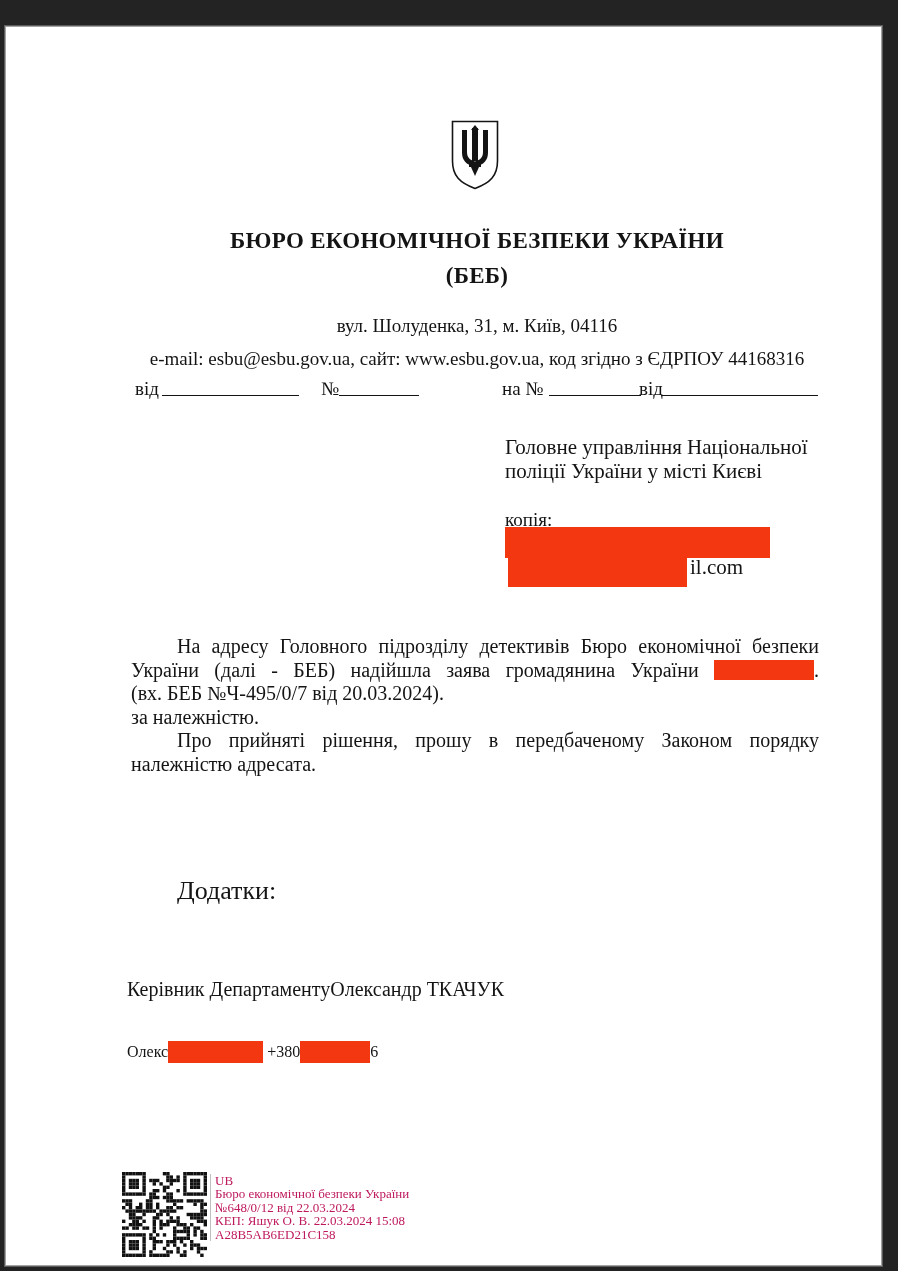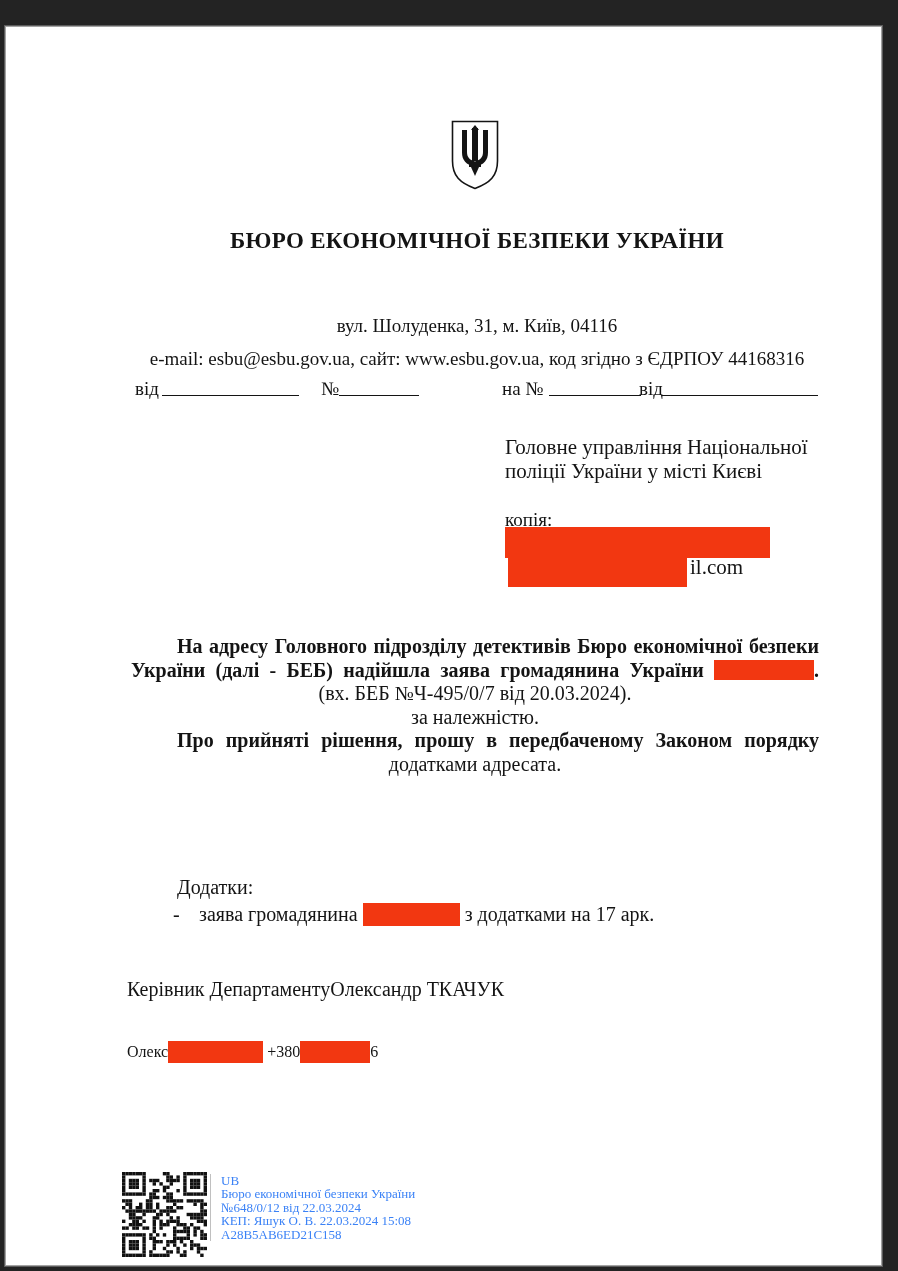--- a/index.html
+++ b/index.html
@@ -22,33 +22,33 @@
   .addr{position:absolute;left:70px;width:802px;text-align:center;font-size:19px;}
   .a1{top:288px;} .a2{top:321px;}
   .ref-label{position:absolute;top:351px;font-size:19px;}
   .ref-u{position:absolute;top:351px;height:17px;border-bottom:1.6px solid #141414;}
   .recipient{position:absolute;left:499px;top:408px;font-size:21px;line-height:24px;}
   .copy-label{position:absolute;left:499px;top:482px;font-size:19px;}
   .redact-block{position:absolute;}
   .email-tail{position:absolute;left:684px;top:528px;font-size:21px;}
   .body-text{position:absolute;left:125px;top:608px;width:688px;
     font-size:20px;line-height:23.6px;}
-  .line{height:23.6px;white-space:normal;text-align:center;}
-  .jl{text-align:justify;text-align-last:justify;font-weight:bold;}
+  .line{height:23.6px;white-space:normal;}
+  .jl{text-align:justify;text-align-last:justify;}
   .ind{text-indent:46px;}
   .redact{display:inline-block;vertical-align:-3px;}
-  .attach-head{position:absolute;left:171px;top:849px;font-size:20px;font-family:Liberation Serif, serif;}
+  .attach-head{position:absolute;left:171px;top:849px;font-size:26px;font-family:Liberation Serif, serif;}
   .attach-item{position:absolute;left:167px;top:876px;font-size:20px;}
   .attach-item .dash{display:inline-block;width:26px;}
   .sig-row{position:absolute;left:121px;top:951px;width:692px;
     display:flex;font-size:20px;}
   .contact-line{position:absolute;left:121px;top:1014px;font-size:16px;}
   .stamp-qr{position:absolute;left:116px;top:1145px;width:85px;height:85px;}
   .stamp-text{position:absolute;left:204px;top:1147px;font-size:13px;line-height:13.4px;
-    padding-left:10px;border-left:1px solid #c0c0c0;color:#3b82f6;}
+    padding-left:4px;border-left:1px solid #c0c0c0;color:#be185d;}
 </style>
 </head>
 <body>
 
 <div class="sheet">
 
   <div class="emblem">
     <svg width="52" height="72" viewBox="0 0 52 72" xmlns="http://www.w3.org/2000/svg">
       <path d="M3.5 2.5 H48.5 V42 C48.5 57 41 64 26 69.5 C11 64 3.5 57 3.5 42 Z" fill="#ffffff" stroke="#141414" stroke-width="1.6"></path>
       <g fill="#141414">
@@ -56,20 +56,21 @@
         <path d="M26 6 l4 5 h-8 z"></path>
         <path d="M13 11 h5 v22 c0 5 2.5 8 8 9.5 v5 c-9 -1.5 -13 -6.5 -13 -14 z"></path>
         <path d="M39 11 h-5 v22 c0 5 -2.5 8 -8 9.5 v5 c9 -1.5 13 -6.5 13 -14 z"></path>
         <path d="M20 44 h12 v4 h-12 z"></path>
         <path d="M22 48 h8 l-4 9 z"></path>
       </g>
     </svg>
   </div>
 
   <div class="doc-title t1">БЮРО ЕКОНОМІЧНОЇ БЕЗПЕКИ УКРАЇНИ</div>
+  <div class="doc-title t2">(БЕБ)</div>
   <div class="addr a1">вул. Шолуденка, 31, м. Київ, 04116</div>
   <div class="addr a2">e-mail: esbu@esbu.gov.ua, сайт: www.esbu.gov.ua, код згідно з ЄДРПОУ 44168316</div>
 
   <span class="ref-label" style="left:129px">від</span>
   <span class="ref-u" style="left:156px;width:137px"></span>
   <span class="ref-label" style="left:315px">№</span>
   <span class="ref-u" style="left:333px;width:80px"></span>
   <span class="ref-label" style="left:496px">на №</span>
   <span class="ref-u" style="left:543px;width:92px"></span>
   <span class="ref-label" style="left:633px">від</span>
@@ -84,27 +85,24 @@
   <div class="redact-block" style="left: 499px; top: 500px; width: 265px; height: 31px; background: rgb(242, 55, 17);"></div>
   <div class="redact-block" style="left: 502px; top: 526px; width: 179px; height: 34px; background: rgb(242, 55, 17);"></div>
   <div class="email-tail">il.com</div>
 
   <div class="body-text" id="body-text">
       <div class="line jl ind">На адресу Головного підрозділу детективів Бюро економічної безпеки</div>
       <div class="line jl">України (далі - БЕБ) надійшла заява громадянина України <span class="redact" style="width: 100px; height: 20px; background: rgb(242, 55, 17); vertical-align: -3px;"></span>.</div>
       <div class="line">(вх. БЕБ №Ч-495/0/7 від 20.03.2024).</div>
       <div class="line">за належністю.</div>
       <div class="line jl ind">Про прийняті рішення, прошу в передбаченому Законом порядку</div>
-      <div class="line">додатками адресата.</div>
+      <div class="line">належністю адресата.</div>
     </div>
 
   <div class="attach-head">Додатки:</div>
-  <div class="attach-item">
-    <span class="dash">-</span><span>заява громадянина <span class="redact" style="width: 97px; height: 23px; background: rgb(242, 55, 17); vertical-align: -5px;"></span> з додатками на 17 арк.</span>
-  </div>
 
   <div class="sig-row">
     <span>Керівник Департаменту</span>
     <span>Олександр ТКАЧУК</span>
   </div>
 
   <div class="contact-line">Олекс<span class="redact" style="width: 95px; height: 22px; background: rgb(242, 55, 17); vertical-align: -6px;"></span> +380<span class="redact" style="width: 70px; height: 22px; background: rgb(242, 55, 17); vertical-align: -6px;"></span>6</div>
 
   <div class="stamp-qr"><svg width="85" height="85" viewBox="0 0 85 85" fill="#111" xmlns="http://www.w3.org/2000/svg">
         <rect x="0.0" y="0.0" width="3.4" height="3.4"></rect>

